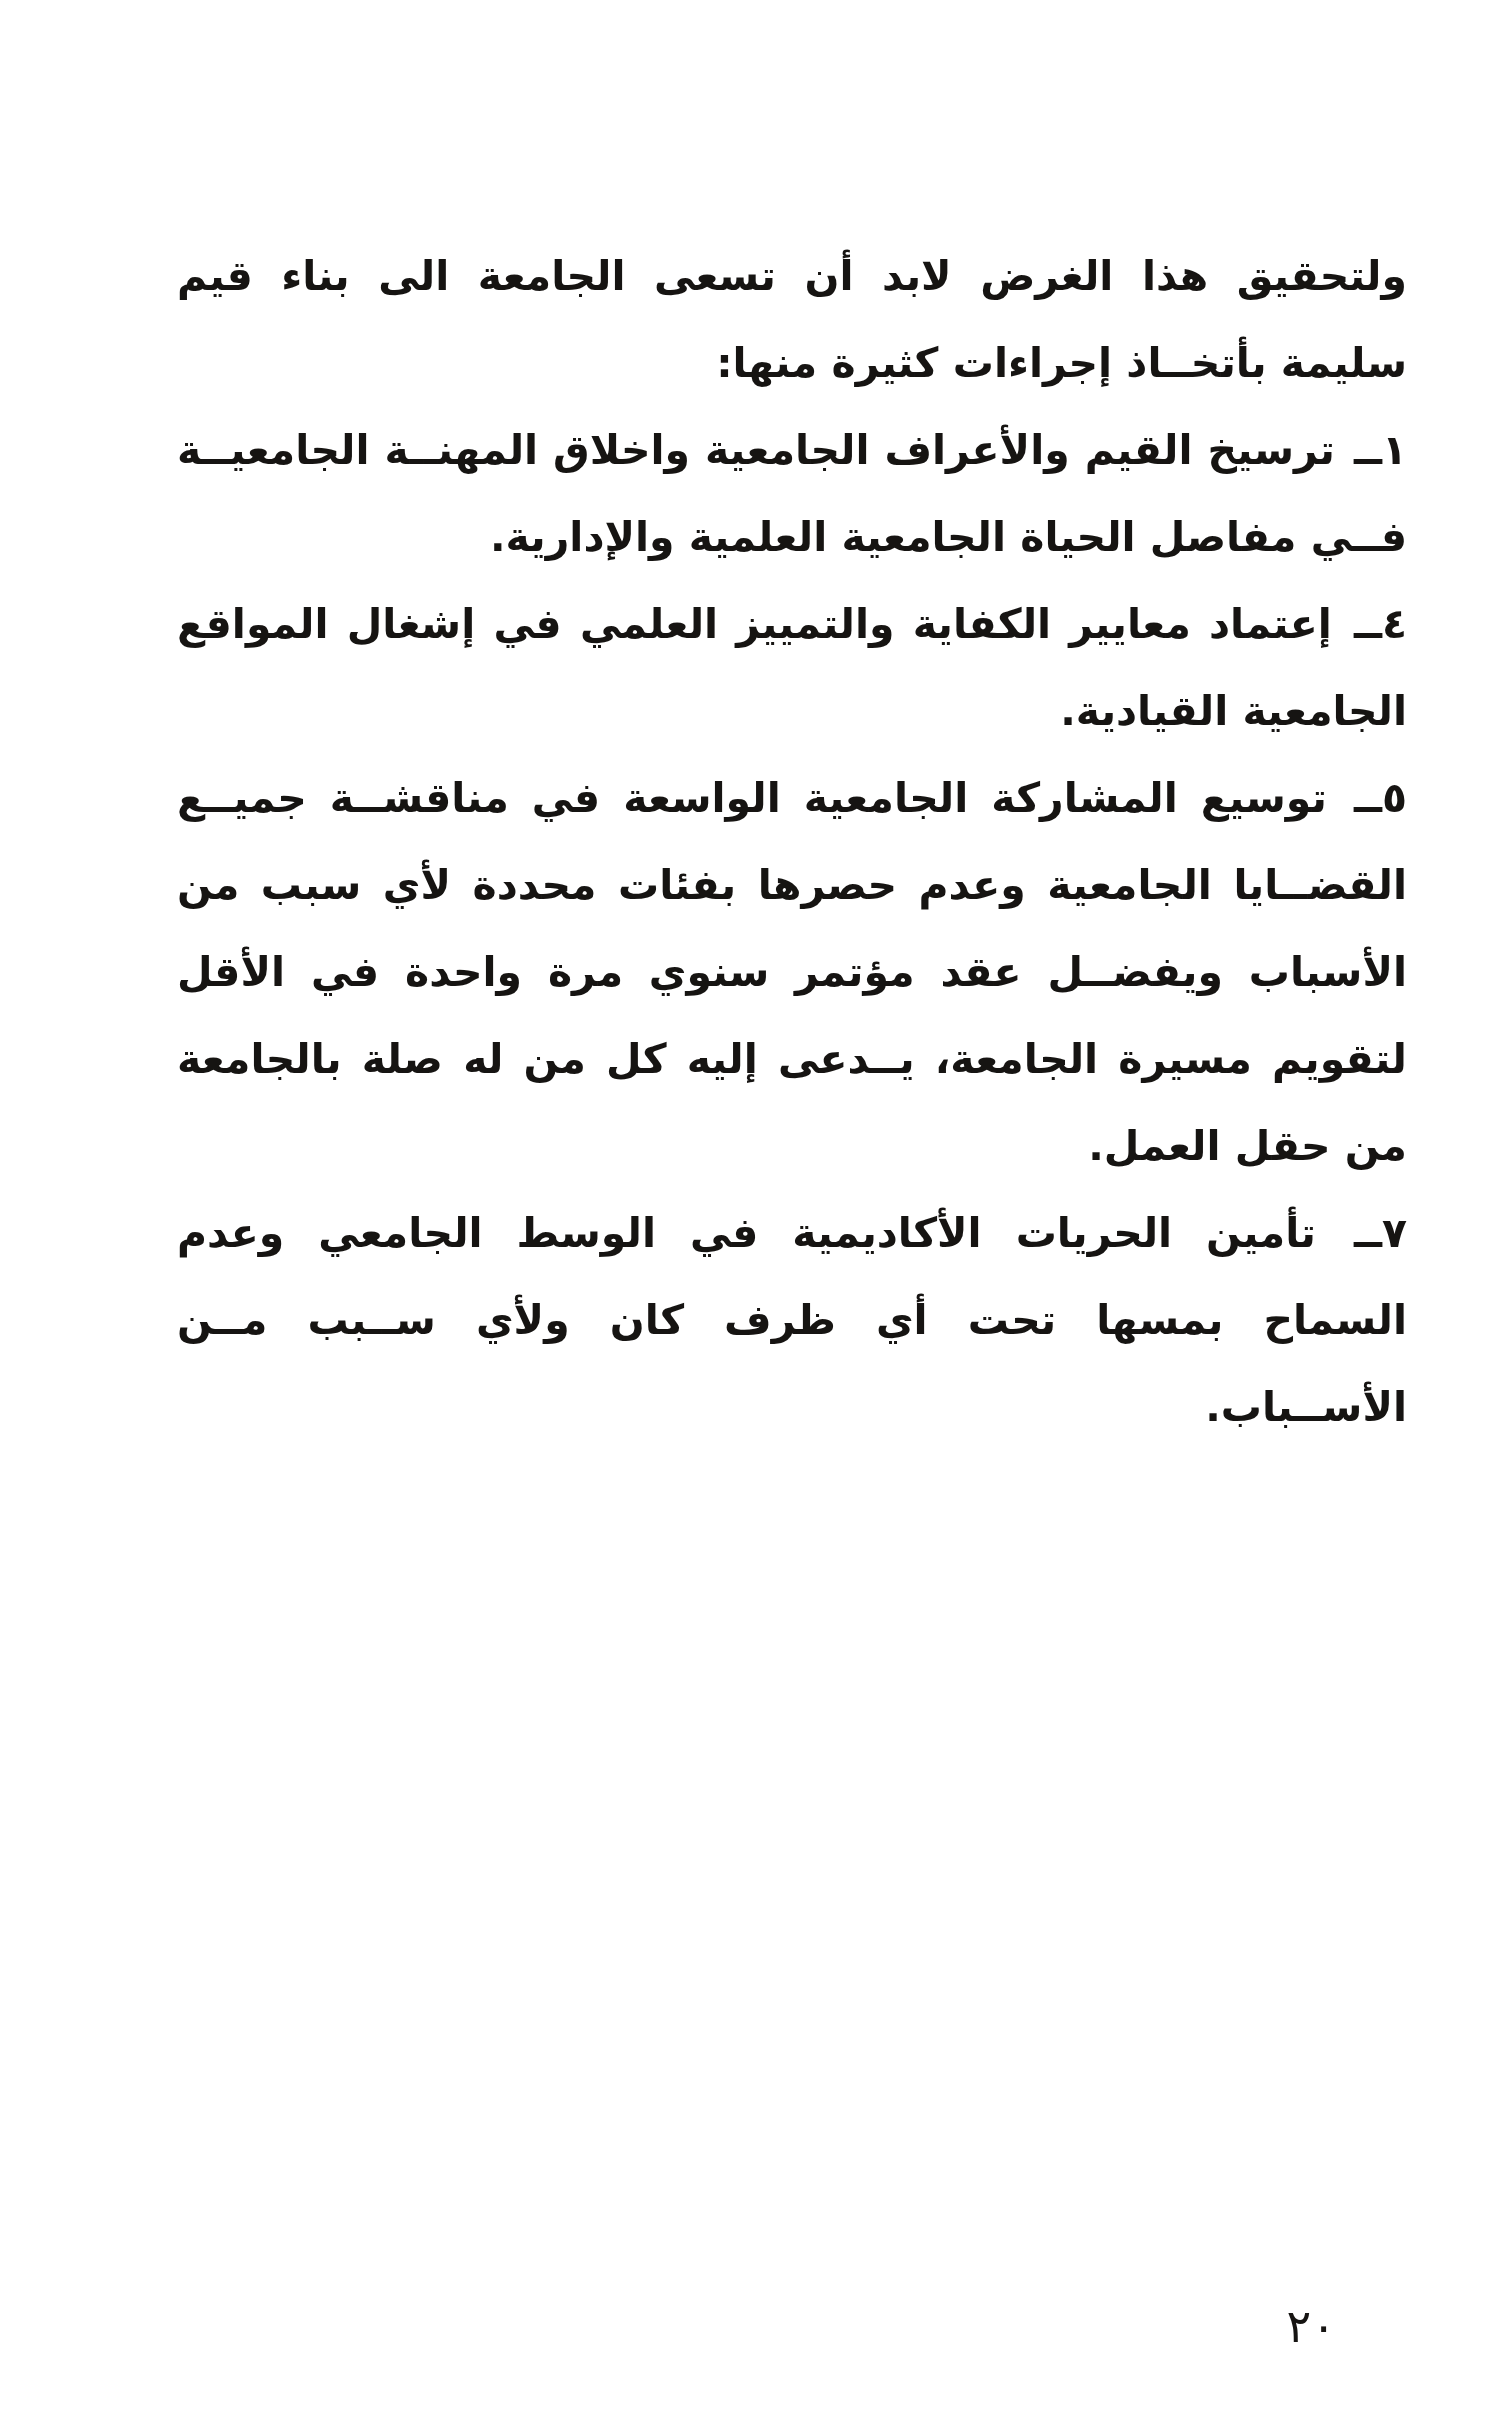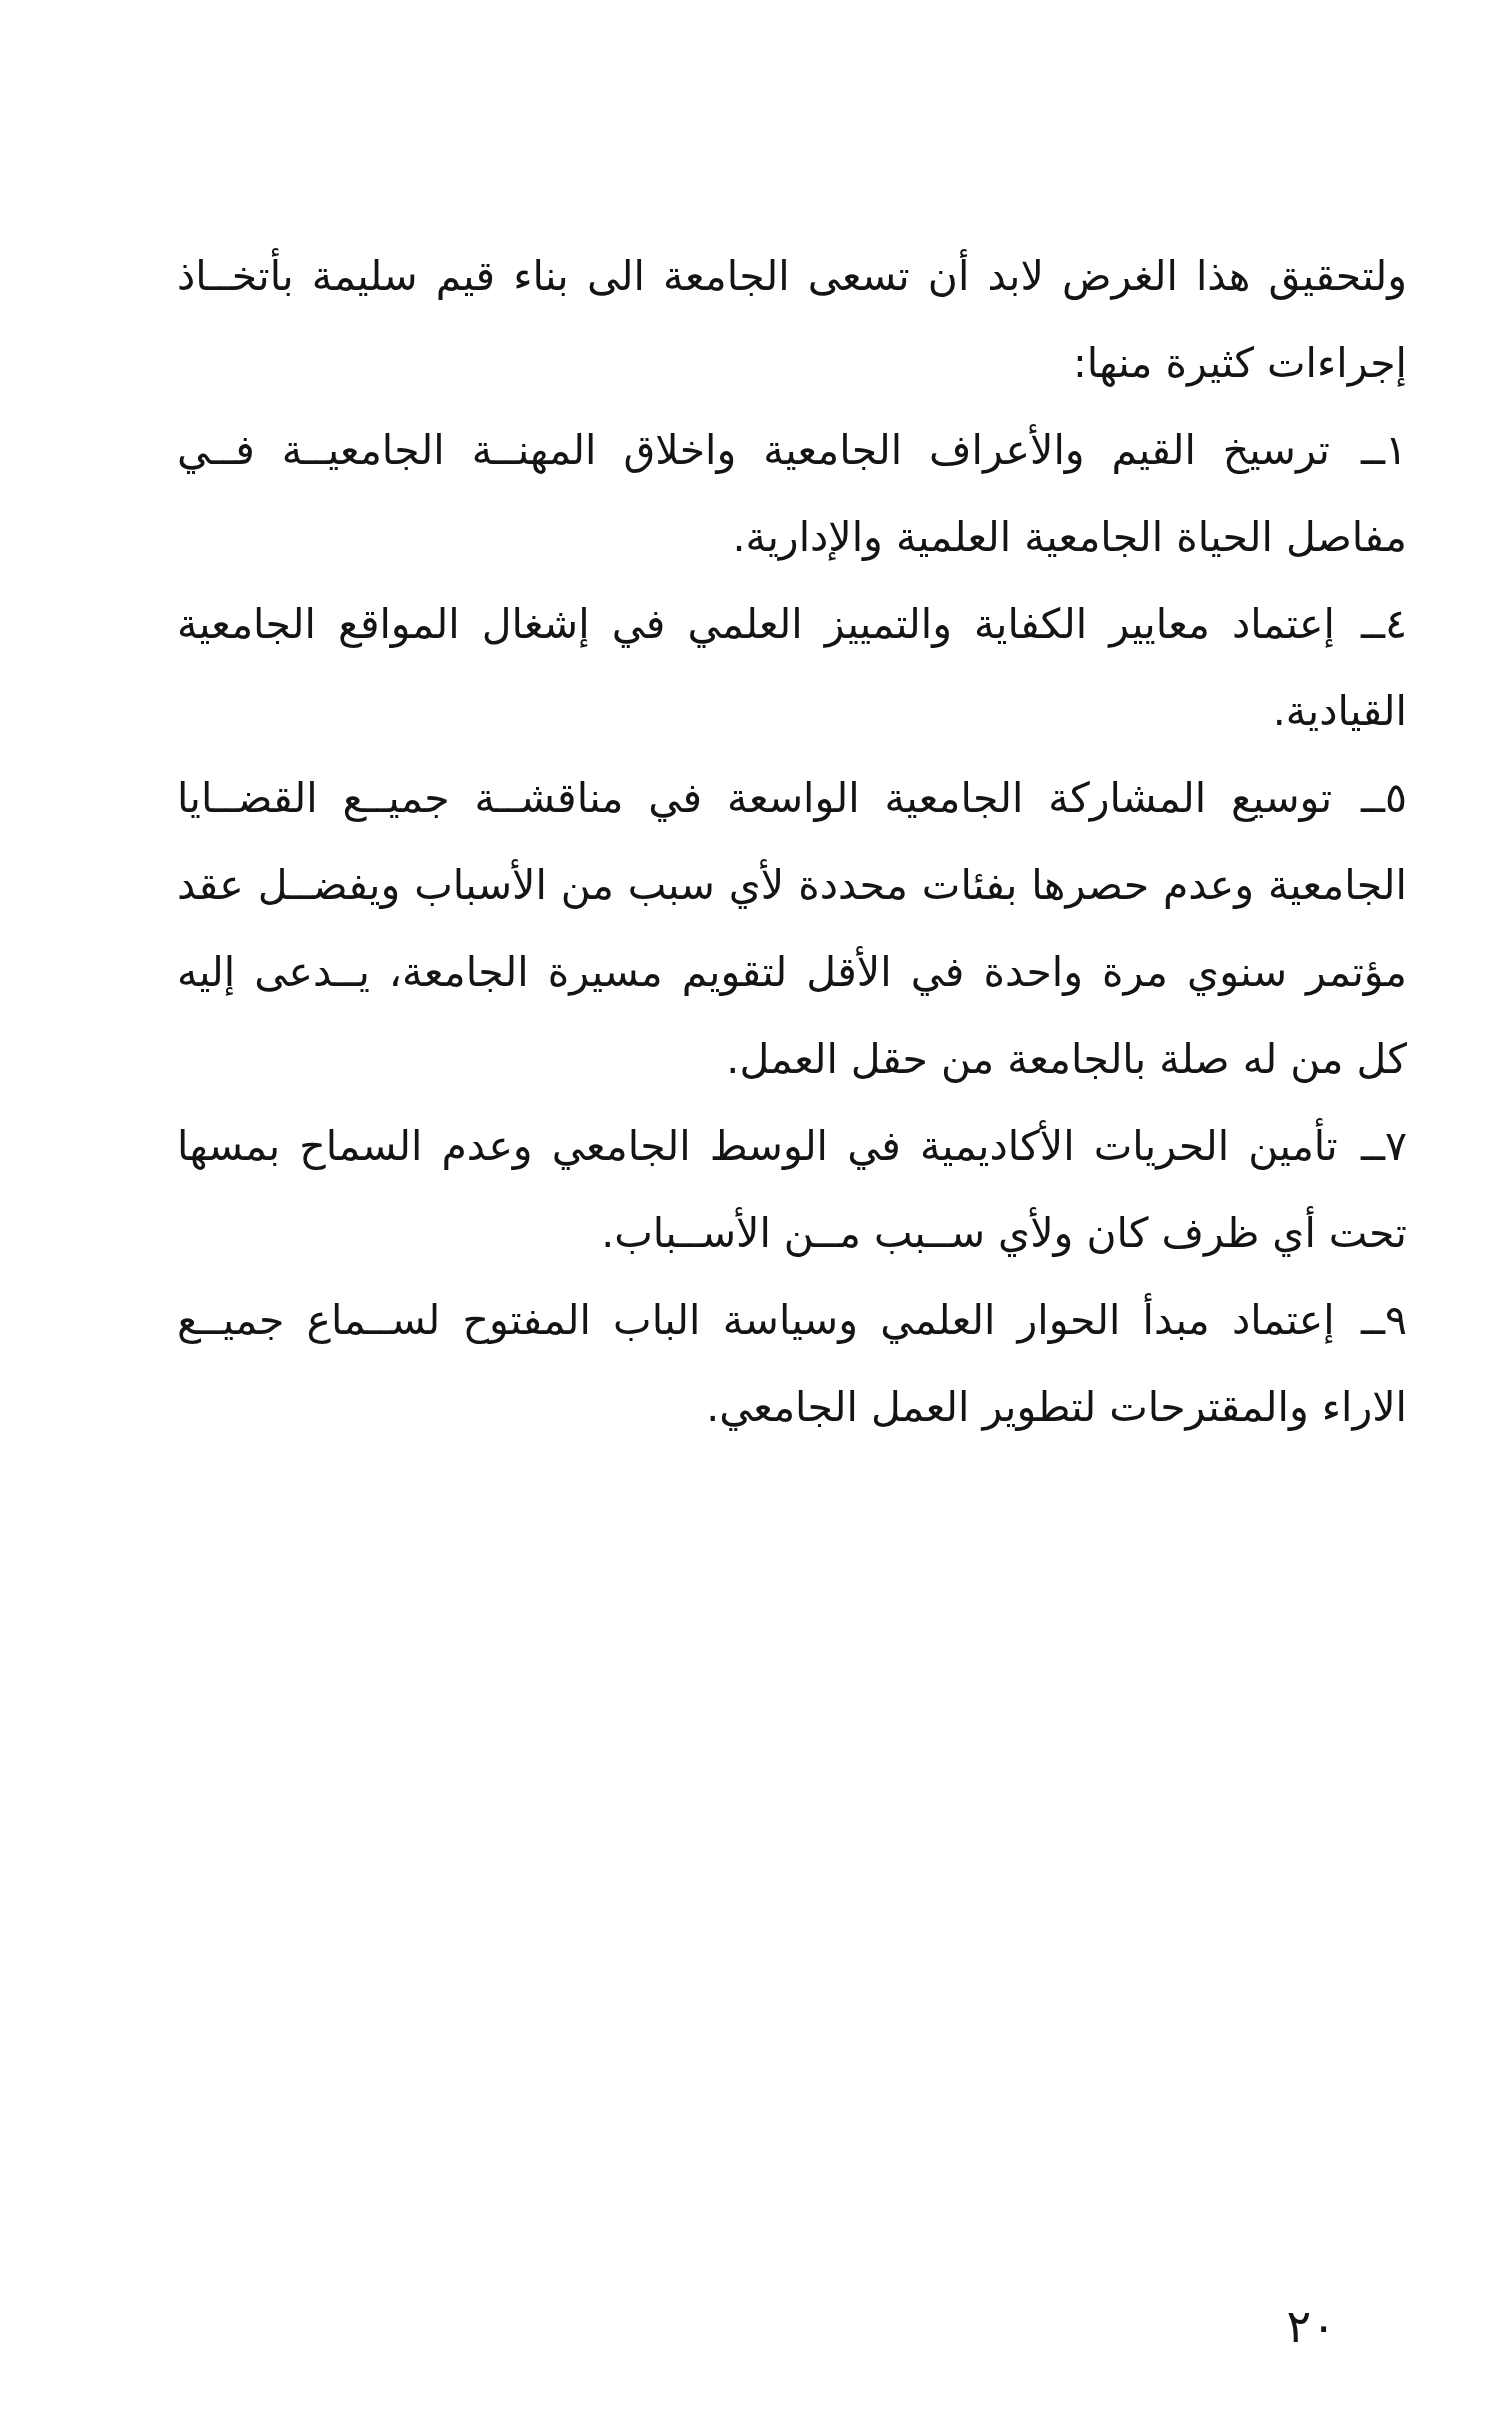--- a/index.html
+++ b/index.html
@@ -26,20 +26,21 @@
     top: 233px;
     right: 102px;
     left: 177px;
   }
   p.para {
     margin: 0;
     font-size: 41px;
     line-height: 87px;
     text-align: justify;
     color: #161412;
+    font-weight: bold;
   }
   p.para .num {
     margin-left: 4px;
     white-space: nowrap;
   }
   .page-number {
     position: absolute;
     top: 2299px;
     right: 173px;
     font-size: 46px;
@@ -73,23 +74,19 @@
       <span>توسيع المشاركة الجامعية الواسعة في مناقشــة جميــع القضــايا الجامعية وعدم حصرها بفئات محددة لأي سبب من الأسباب ويفضــل عقد مؤتمر سنوي مرة واحدة في الأقل لتقويم مسيرة الجامعة، يــدعى إليه كل من له صلة بالجامعة من حقل العمل.</span>
     </p>
 
 
     <p class="para">
       <span class="num">٧ــ</span>
       <span>تأمين الحريات الأكاديمية في الوسط الجامعي وعدم السماح بمسها تحت أي ظرف كان ولأي ســبب مــن الأســباب.</span>
     </p>
 
 
-    <p class="para">
-      <span class="num">٩ــ</span>
-      <span>إعتماد مبدأ الحوار العلمي وسياسة الباب المفتوح لســماع جميــع الاراء والمقترحات لتطوير العمل الجامعي.</span>
-    </p>
 
   </div>
 
   <div class="page-number">٢٠</div>
 
 </div>
 
 
 </body></html>

